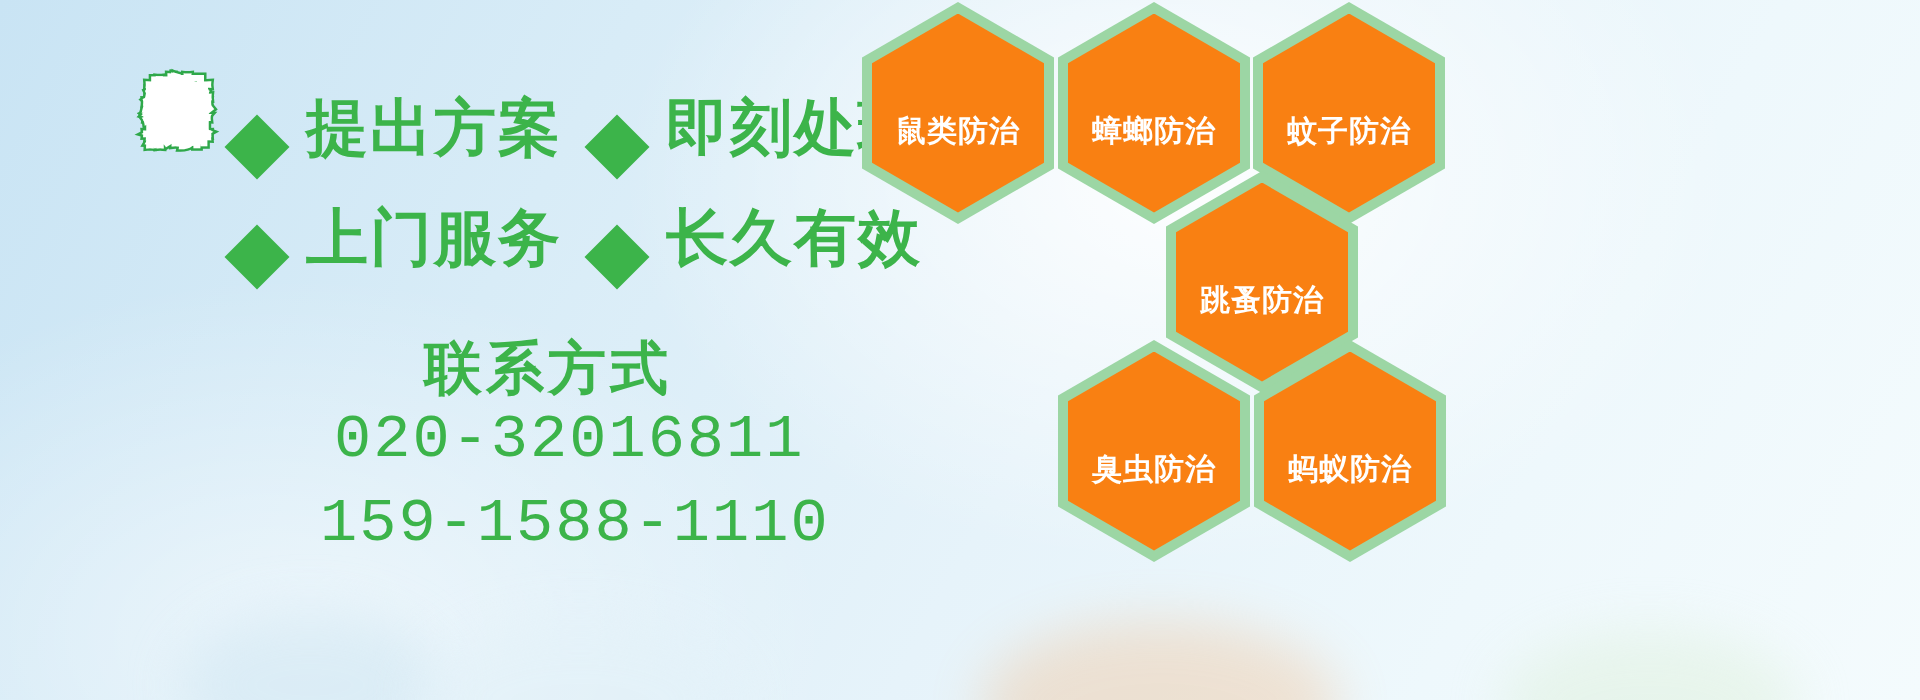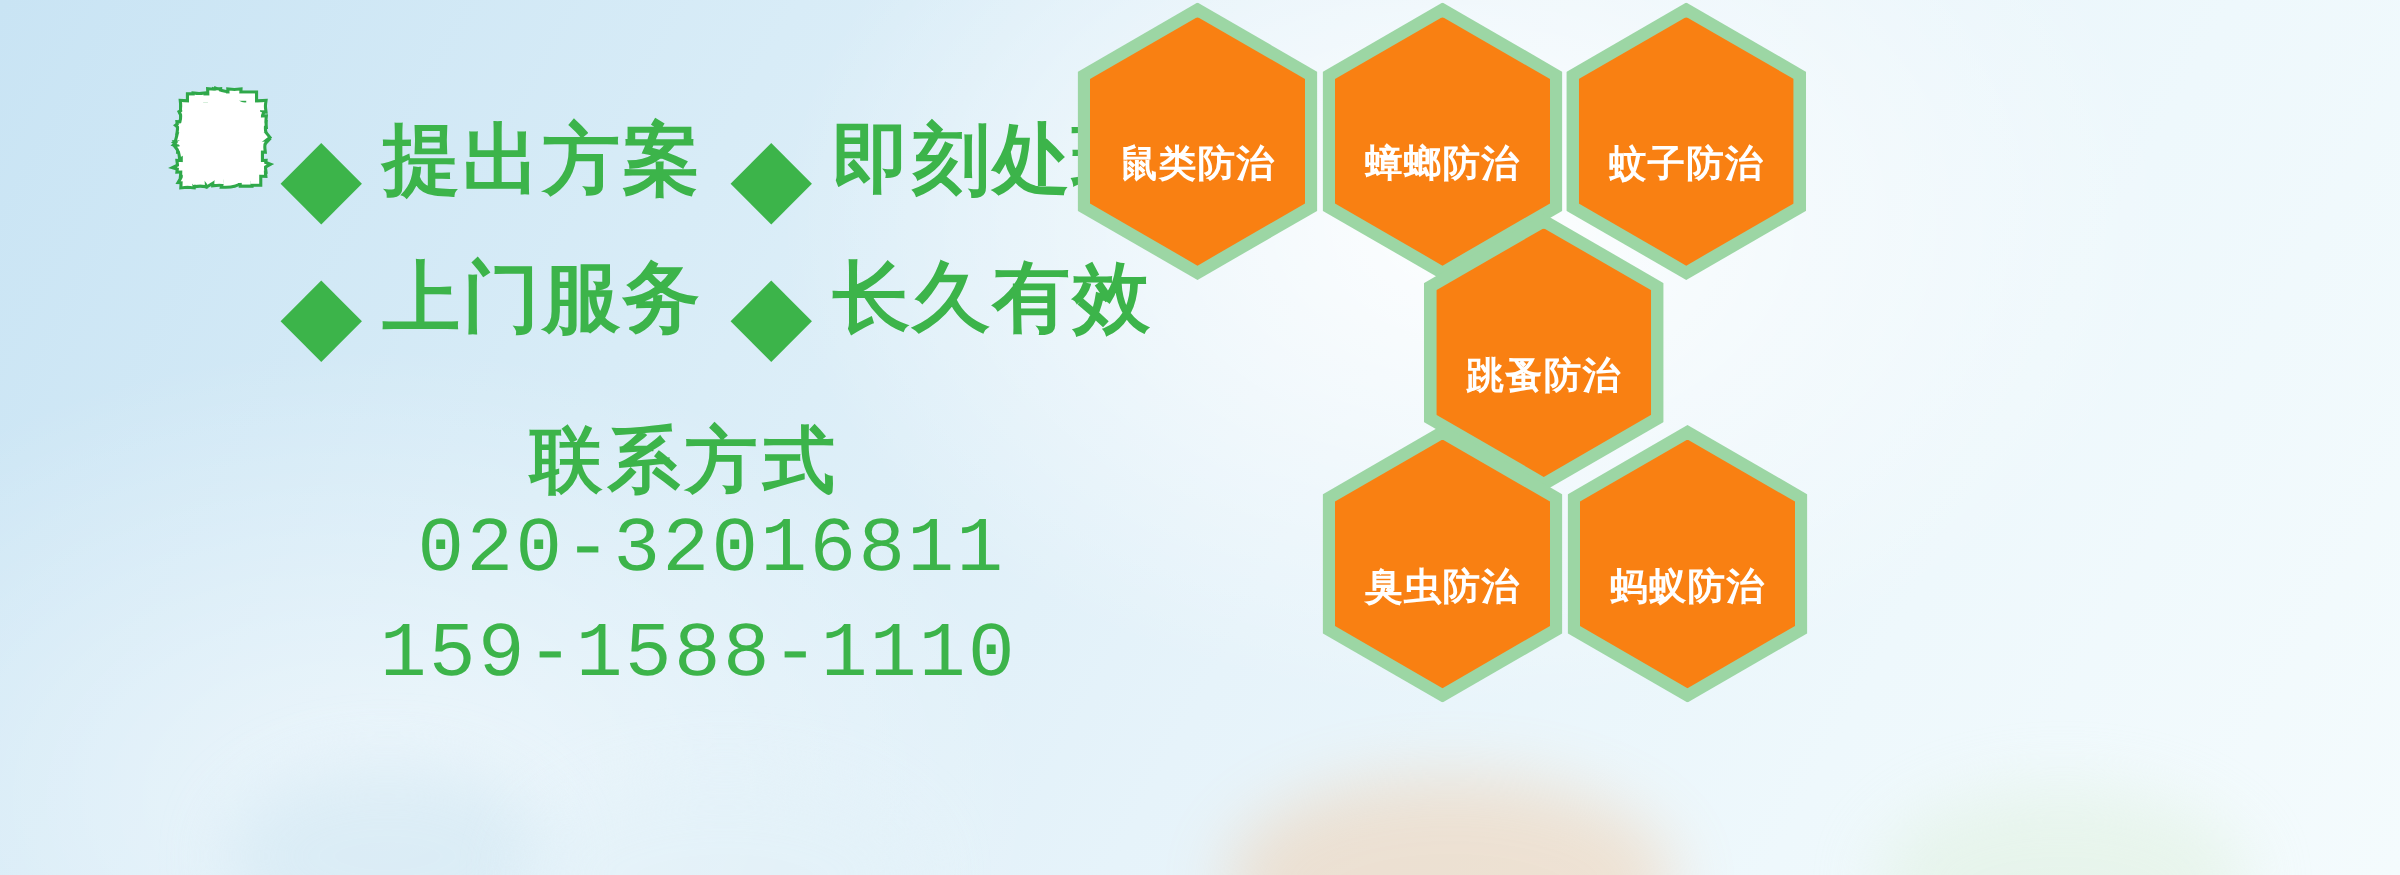--- a/index.html
+++ b/index.html
@@ -79,21 +79,21 @@
   }
   .phone {
     position:absolute;
     font-size:62px;
     color:#3cb44a;
     letter-spacing:2px;
     white-space:nowrap;
     font-family:Liberation Mono, monospace;
   }
   #phone-1 { left:334px; top:404px; }
-  #phone-2 { left:304px; top:488px; }
+  #phone-2 { left:320px; top:488px; }
 
   
   #honeycomb { position:absolute; left:862px; top:-14px; width:600px; height:560px; }
   .hex {
     position:absolute;
     width:192px; height:222px;
     -webkit-clip-path: polygon(50% 0%, 100% 25%, 100% 75%, 50% 100%, 0% 75%, 0% 25%);
     clip-path: polygon(50% 0%, 100% 25%, 100% 75%, 50% 100%, 0% 75%, 0% 25%);
     background:#9cd6a4;
     display:flex;
@@ -160,21 +160,21 @@
       <div class="hex-inner">
         <span class="hex-label">蟑螂防治</span>
       </div>
     </div>
     <div class="hex" style="left:391px; top:16px;">
       <div class="hex-inner">
         <span class="hex-label">蚊子防治</span>
       </div>
     </div>
 
-    <div class="hex" style="left:277px; top:185px;">
+    <div class="hex" style="left:304px; top:185px;">
       <div class="hex-inner">
         <span class="hex-label">跳蚤防治</span>
       </div>
     </div>
 
     <div class="hex" style="left:196px; top:354px;">
       <div class="hex-inner">
         <span class="hex-label">臭虫防治</span>
       </div>
     </div>

